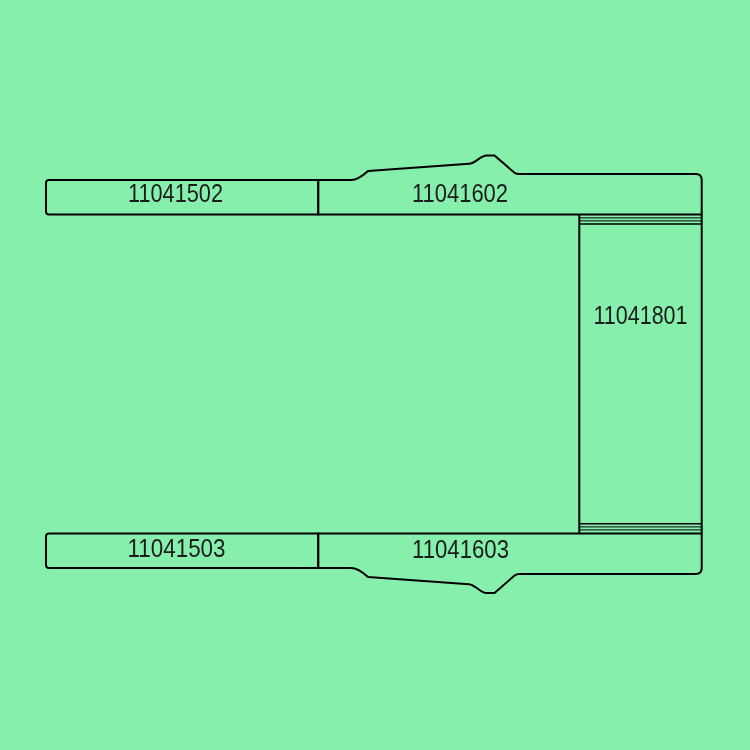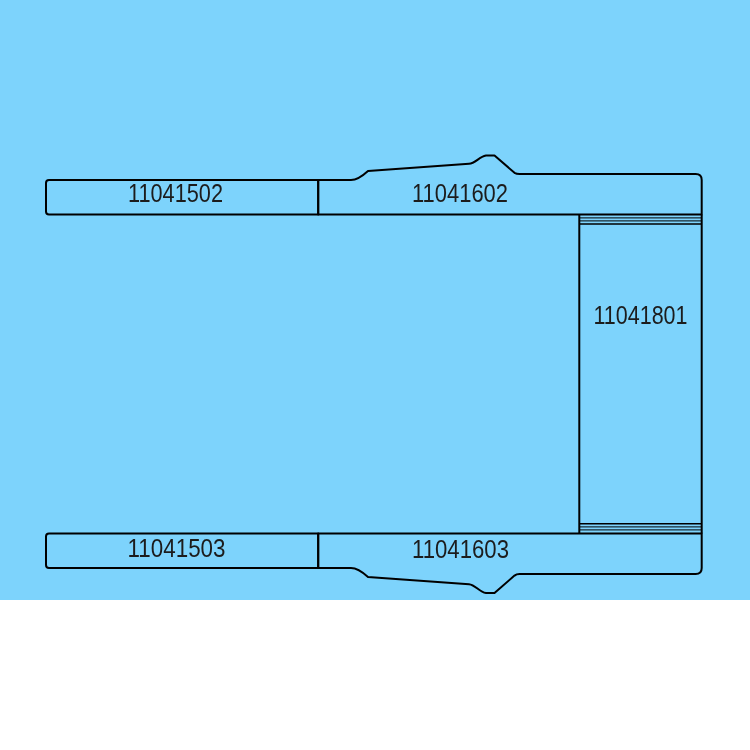--- a/index.html
+++ b/index.html
@@ -1,16 +1,16 @@
 <!DOCTYPE html>
 <html><head>
 <meta charset="utf-8">
 <style>
   html,body{margin:0;padding:0;background:#ffffff;}
-  .page{width:750px;height:600px;position:relative;background:#7dd3fc;overflow:hidden;}
+  .page{width:750px;height:750px;position:relative;background:#86efac;overflow:hidden;}
   svg{display:block;}
   text{font-family:"Liberation Sans",sans-serif;fill:#1c1c1c;}
 </style>
 </head>
 <body>
 
 <div class="page">
 <svg width="750" height="750" viewBox="0 0 750 750" fill="none" stroke="none">
 
   <path d="M 318.2 214.5 L 49 214.5 Q 46 214.5 46 211.5 L 46 183 Q 46 180 49 180 L 318.2 180 Z" stroke="#000" stroke-width="2" fill="none" stroke-linejoin="round"></path>

